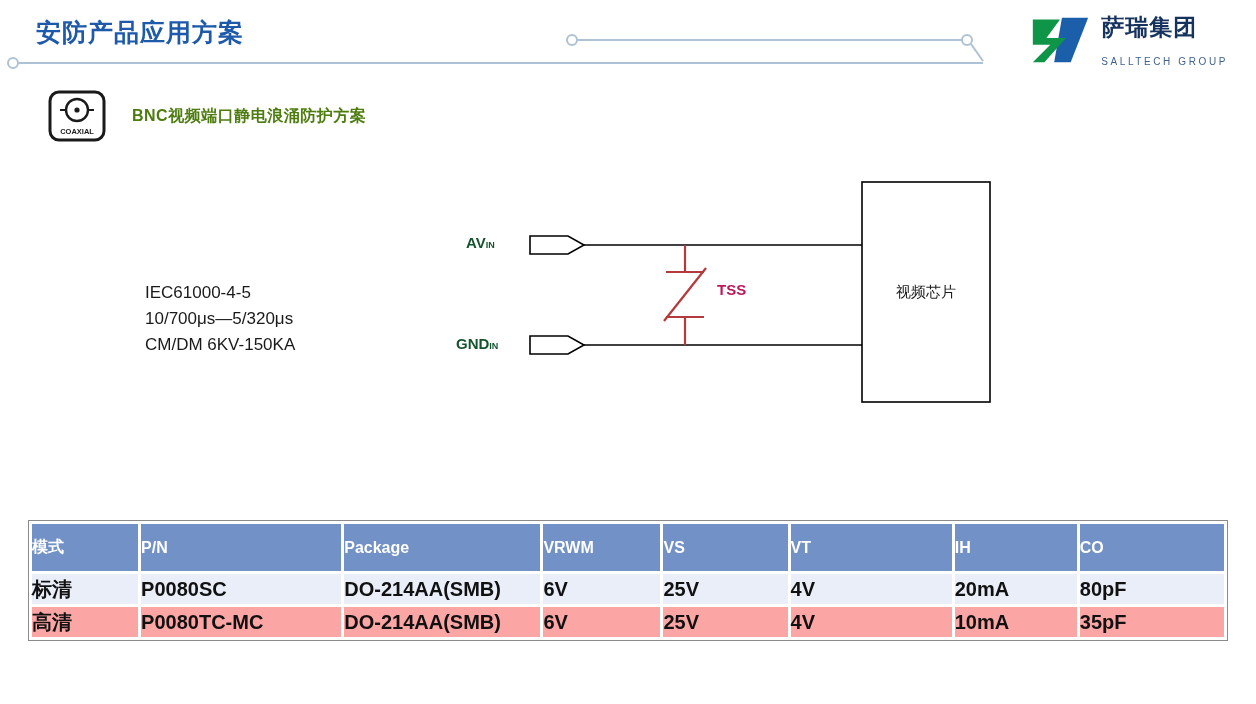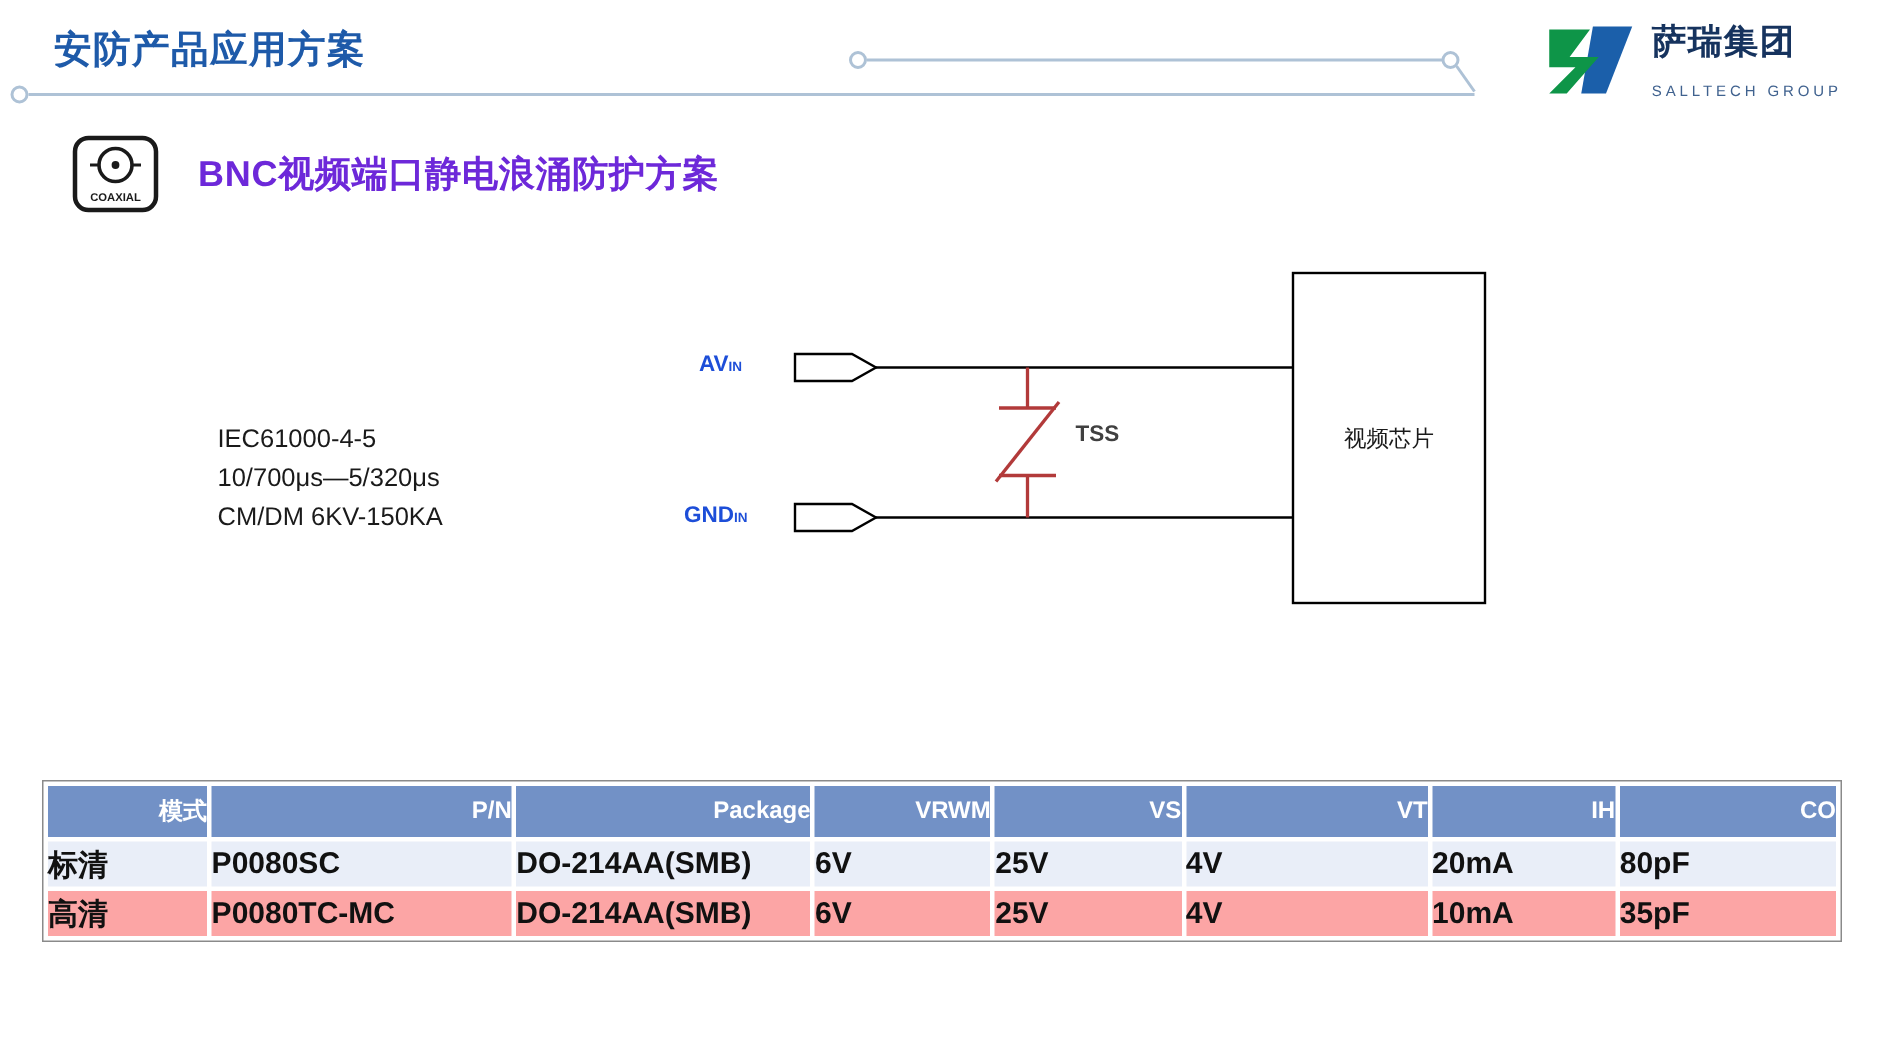--- a/index.html
+++ b/index.html
@@ -15,44 +15,44 @@
   }
   .deco-svg { position:absolute; left:0; top:0; width:1256px; height:80px; }
   .logo { position:absolute; right:28px; top:12px; display:flex; align-items:center; gap:8px; }
   .logo-mark { width:66px; height:54px; }
   .logo-text { display:flex; flex-direction:column; }
   .logo-name { font-size:23px; font-weight:bold; color:#16335E; letter-spacing:1px; }
   .logo-sub { font-size:10px; letter-spacing:2.6px; color:#40628F; margin-top:13px; }
   
   .section-row { position:absolute; left:48px; top:90px; display:flex; align-items:center; gap:26px; }
   .coax-icon { width:58px; height:52px; display:block; }
-  .section-heading { font-size:24px; font-weight:bold; color:#6d28d9; letter-spacing:0.5px; }
+  .section-heading { font-size:16px; font-weight:bold; color:#4d7c0f; letter-spacing:0.5px; }
   
   .diagram { position:absolute; left:0; top:160px; width:1256px; height:350px; }
   .circuit-svg { position:absolute; left:0; top:0; width:1256px; height:350px; }
   .spec-block { position:absolute; left:145px; top:120px; font-size:17px; color:#1a1a1a; line-height:26px; }
-  .sig-label { position:absolute; font-size:15px; font-weight:bold; color:#1d4ed8; white-space:nowrap; }
+  .sig-label { position:absolute; font-size:15px; font-weight:bold; color:#14532d; white-space:nowrap; }
   .sig-label .sub { font-size:9px; font-weight:bold; }
   .av-label  { left:466px; top:74px; }
   .gnd-label { left:456px; top:175px; }
-  .tss-label { position:absolute; left:717px; top:121px; font-size:15px; font-weight:bold; color:#404040; }
+  .tss-label { position:absolute; left:717px; top:121px; font-size:15px; font-weight:bold; color:#be185d; }
   .chip-label {
     position:absolute; left:862px; top:22px; width:128px; height:220px;
     display:flex; align-items:center; justify-content:center;
     font-size:15px; color:#1a1a1a;
   }
   
   .spec-table {
     position:absolute; left:28px; top:520px; width:1200px;
     border-collapse:separate; border-spacing:3px;
     border:1px solid #8a8a8a; table-layout:fixed; background:#fff;
   }
   .spec-table th {
     background:#7291C6; color:#fff; font-weight:bold; font-size:16px;
-    height:34px; text-align:right;
+    height:47px; text-align:left;
   }
   .spec-table td {
     font-size:20px; font-weight:bold; color:#111; text-align:left; height:30px;
   }
   .row-0 td { background:#E9EEF8; }
   .row-1 td { background:#fca5a5; }
 </style>
 </head>
 <body>
 

